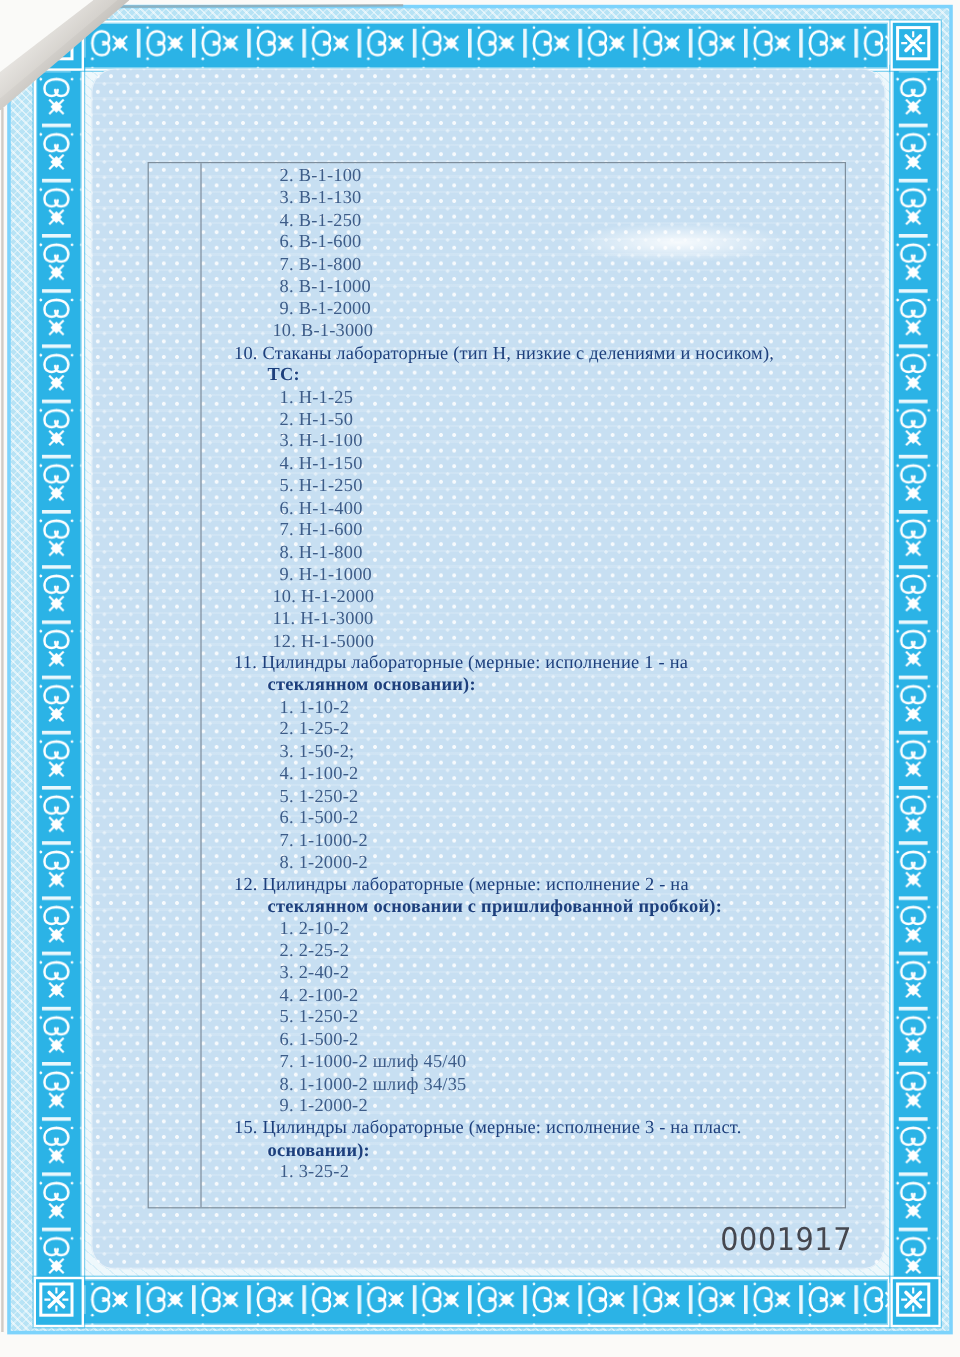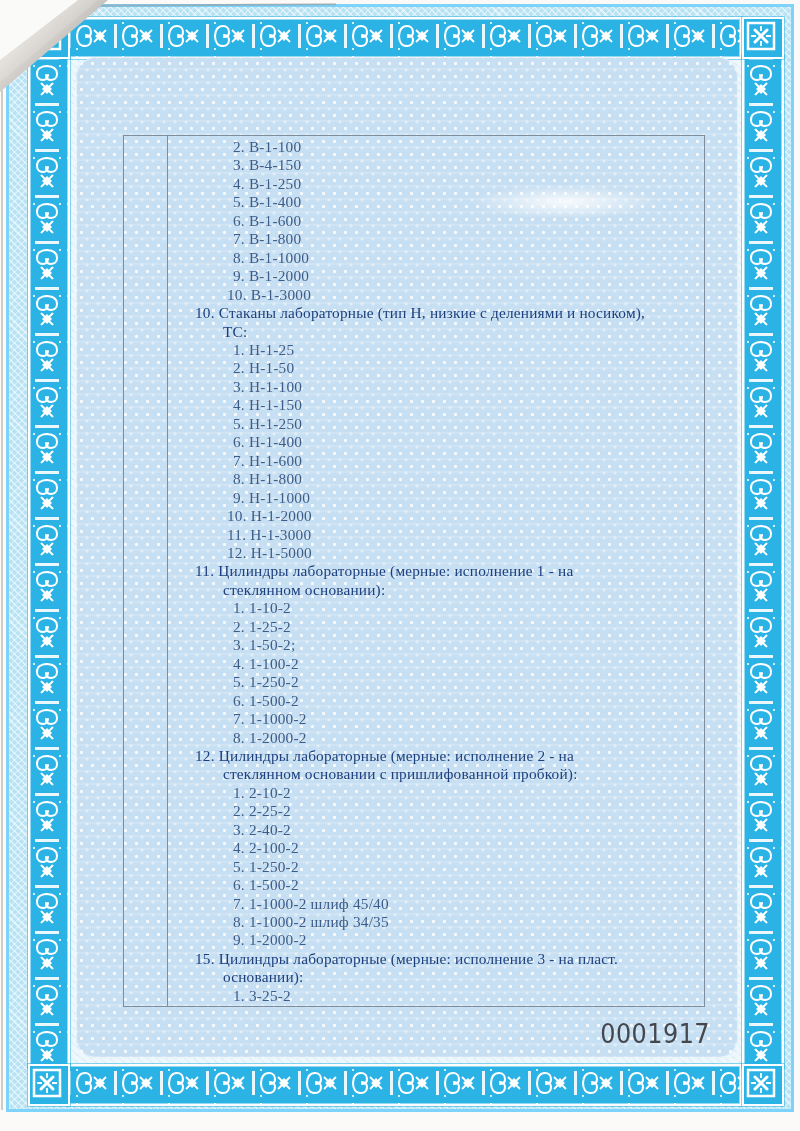--- a/index.html
+++ b/index.html
@@ -79,21 +79,21 @@
   
   .content{
     position:absolute;left:161px;top:132px;width:540px;padding-top:2px;
     color:var(--item_navy,#3d5c88);
     font-size:15.3px;letter-spacing:.2px;
   }
   .ln{line-height:18.45px;white-space:nowrap;}
   .ln-item {padding-left:66px;}
   .ln-item2{padding-left:60px;}
   .ln-h1{padding-left:28px;font-weight:normal;color:var(--heading_navy,#1d3f7c);}
-  .ln-h2{padding-left:56px;font-weight:normal;color:var(--heading_navy,#1d3f7c);}
+  .ln-h2{padding-left:56px;font-weight:bold;color:var(--heading_navy,#1d3f7c);}
   
   .serial{
     position:absolute;left:554px;top:1015px;width:150px;
     text-align:right;
     font-family:"DejaVu Sans", sans-serif;
     font-size:26px;letter-spacing:.5px;
     color:var(--serial_gray,#45474f);
     transform:scaleX(.92);transform-origin:right center;
   }
   
@@ -227,23 +227,22 @@
   <div class="panel">
     <div class="smudge" style="left:394px;top:128px;"></div>
   </div>
 
   <div class="table-frame">
     <div class="table-divider"></div>
   </div>
 
   <div class="content">
       <div class="ln ln-item">2. В-1-100</div>
-      <div class="ln ln-item">3. В-4-150</div>
+      <div class="ln ln-item">3. В-1-130</div>
       <div class="ln ln-item">4. В-1-250</div>
-      <div class="ln ln-item">5. В-1-400</div>
       <div class="ln ln-item">6. В-1-600</div>
       <div class="ln ln-item">7. В-1-800</div>
       <div class="ln ln-item">8. В-1-1000</div>
       <div class="ln ln-item">9. В-1-2000</div>
       <div class="ln ln-item2">10. В-1-3000</div>
       <div class="ln ln-h1">10. Стаканы лабораторные (тип Н, низкие с делениями и носиком),</div>
       <div class="ln ln-h2">ТС:</div>
       <div class="ln ln-item">1. Н-1-25</div>
       <div class="ln ln-item">2. Н-1-50</div>
       <div class="ln ln-item">3. Н-1-100</div>

